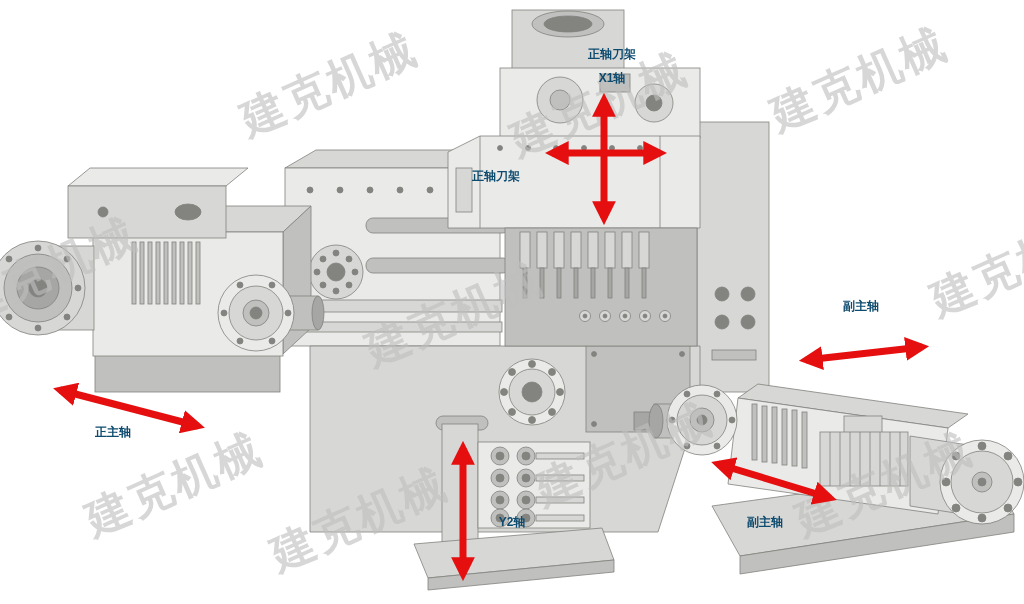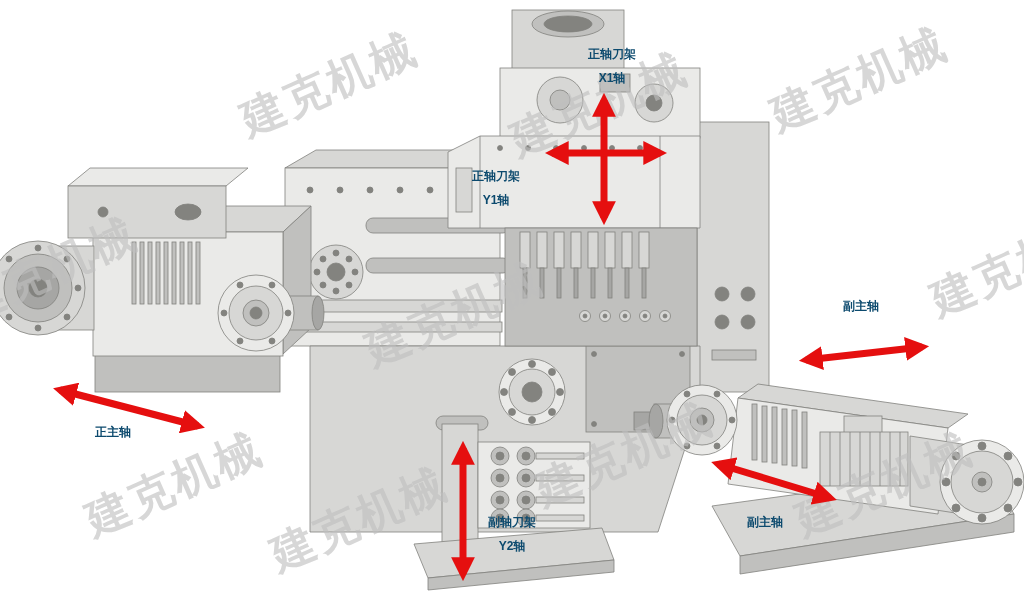--- a/index.html
+++ b/index.html
@@ -289,29 +289,27 @@
     <line x1="463" y1="448" x2="463" y2="574" stroke="#e50f0f" stroke-width="7" marker-start="url(#ah)" marker-end="url(#ah)"></line>
     <line x1="718" y1="464" x2="830" y2="498" stroke="#e50f0f" stroke-width="7" marker-start="url(#ah)" marker-end="url(#ah)"></line>
   </svg>
 
   <div class="axis-label" style="left:552px;top:42px;width:120px">
     <span>正轴刀架</span>
     <span>X1轴</span>
   </div>
   <div class="axis-label" style="left:440px;top:164px;width:112px">
     <span>正轴刀架</span>
-    <span>Y1轴</span>
   </div>
   <div class="axis-label" style="left:806px;top:294px;width:110px">
     <span>副主轴</span>
   </div>
   <div class="axis-label" style="left:58px;top:420px;width:110px">
     <span>正主轴</span>
   </div>
   <div class="axis-label" style="left:452px;top:510px;width:120px">
-    <span>副轴刀架</span>
     <span>Y2轴</span>
   </div>
   <div class="axis-label" style="left:710px;top:510px;width:110px">
     <span>副主轴</span>
   </div>
 
 </div>
 
 </body></html>

